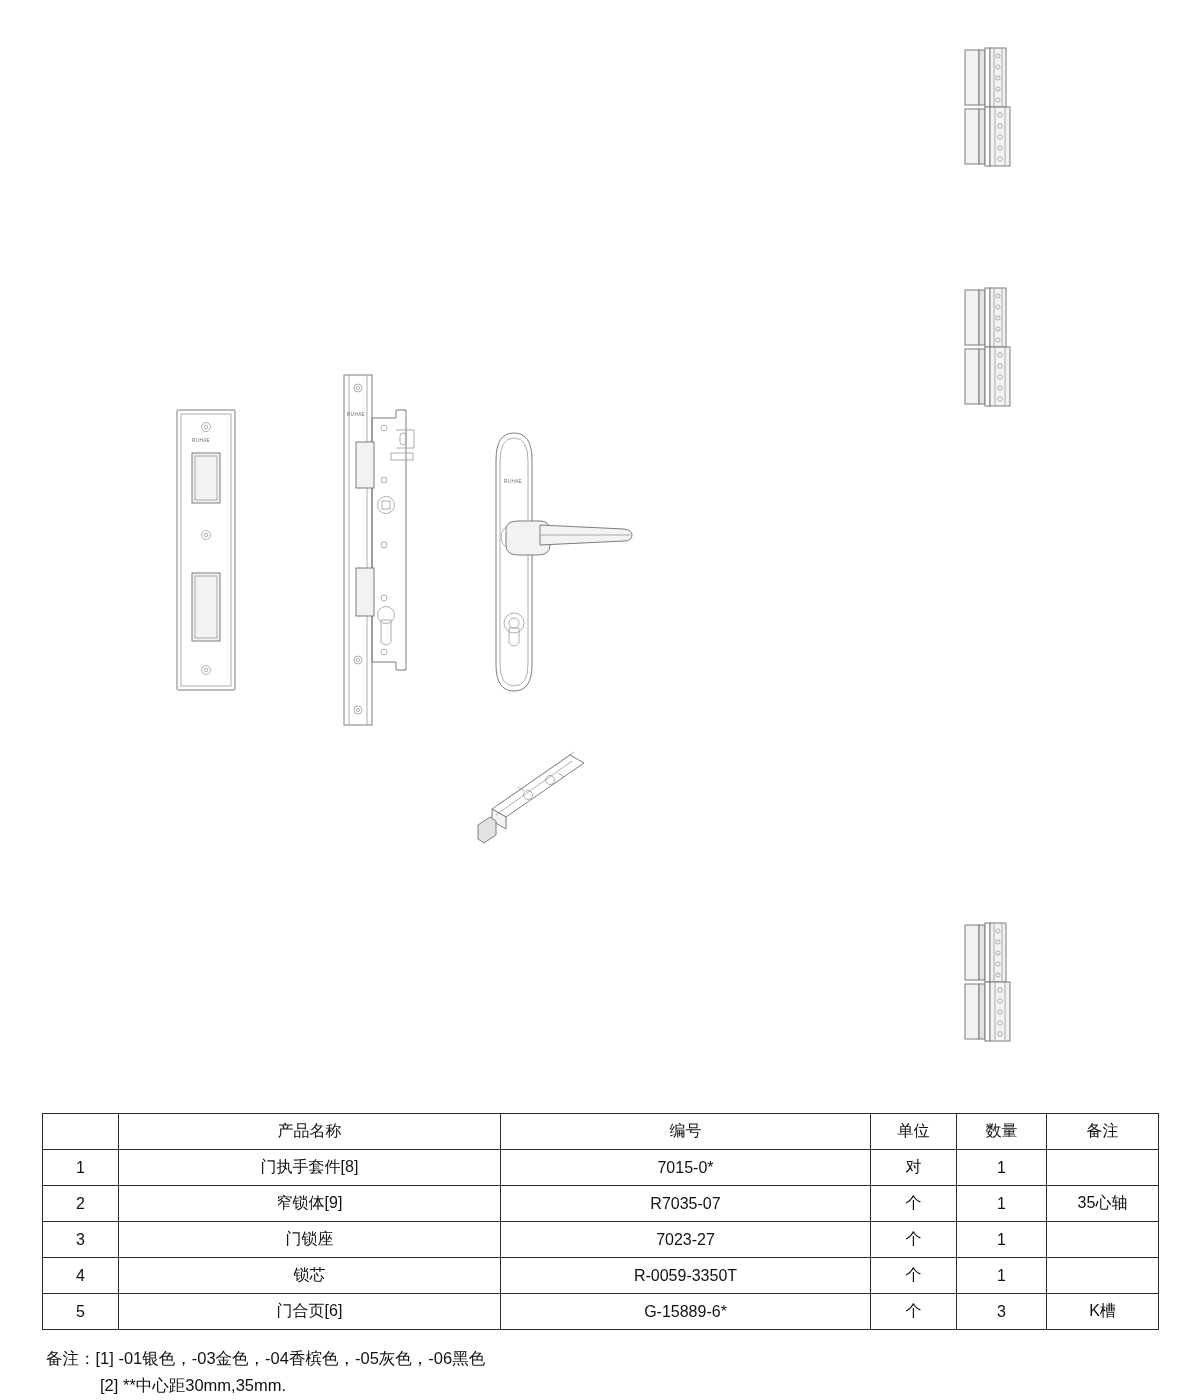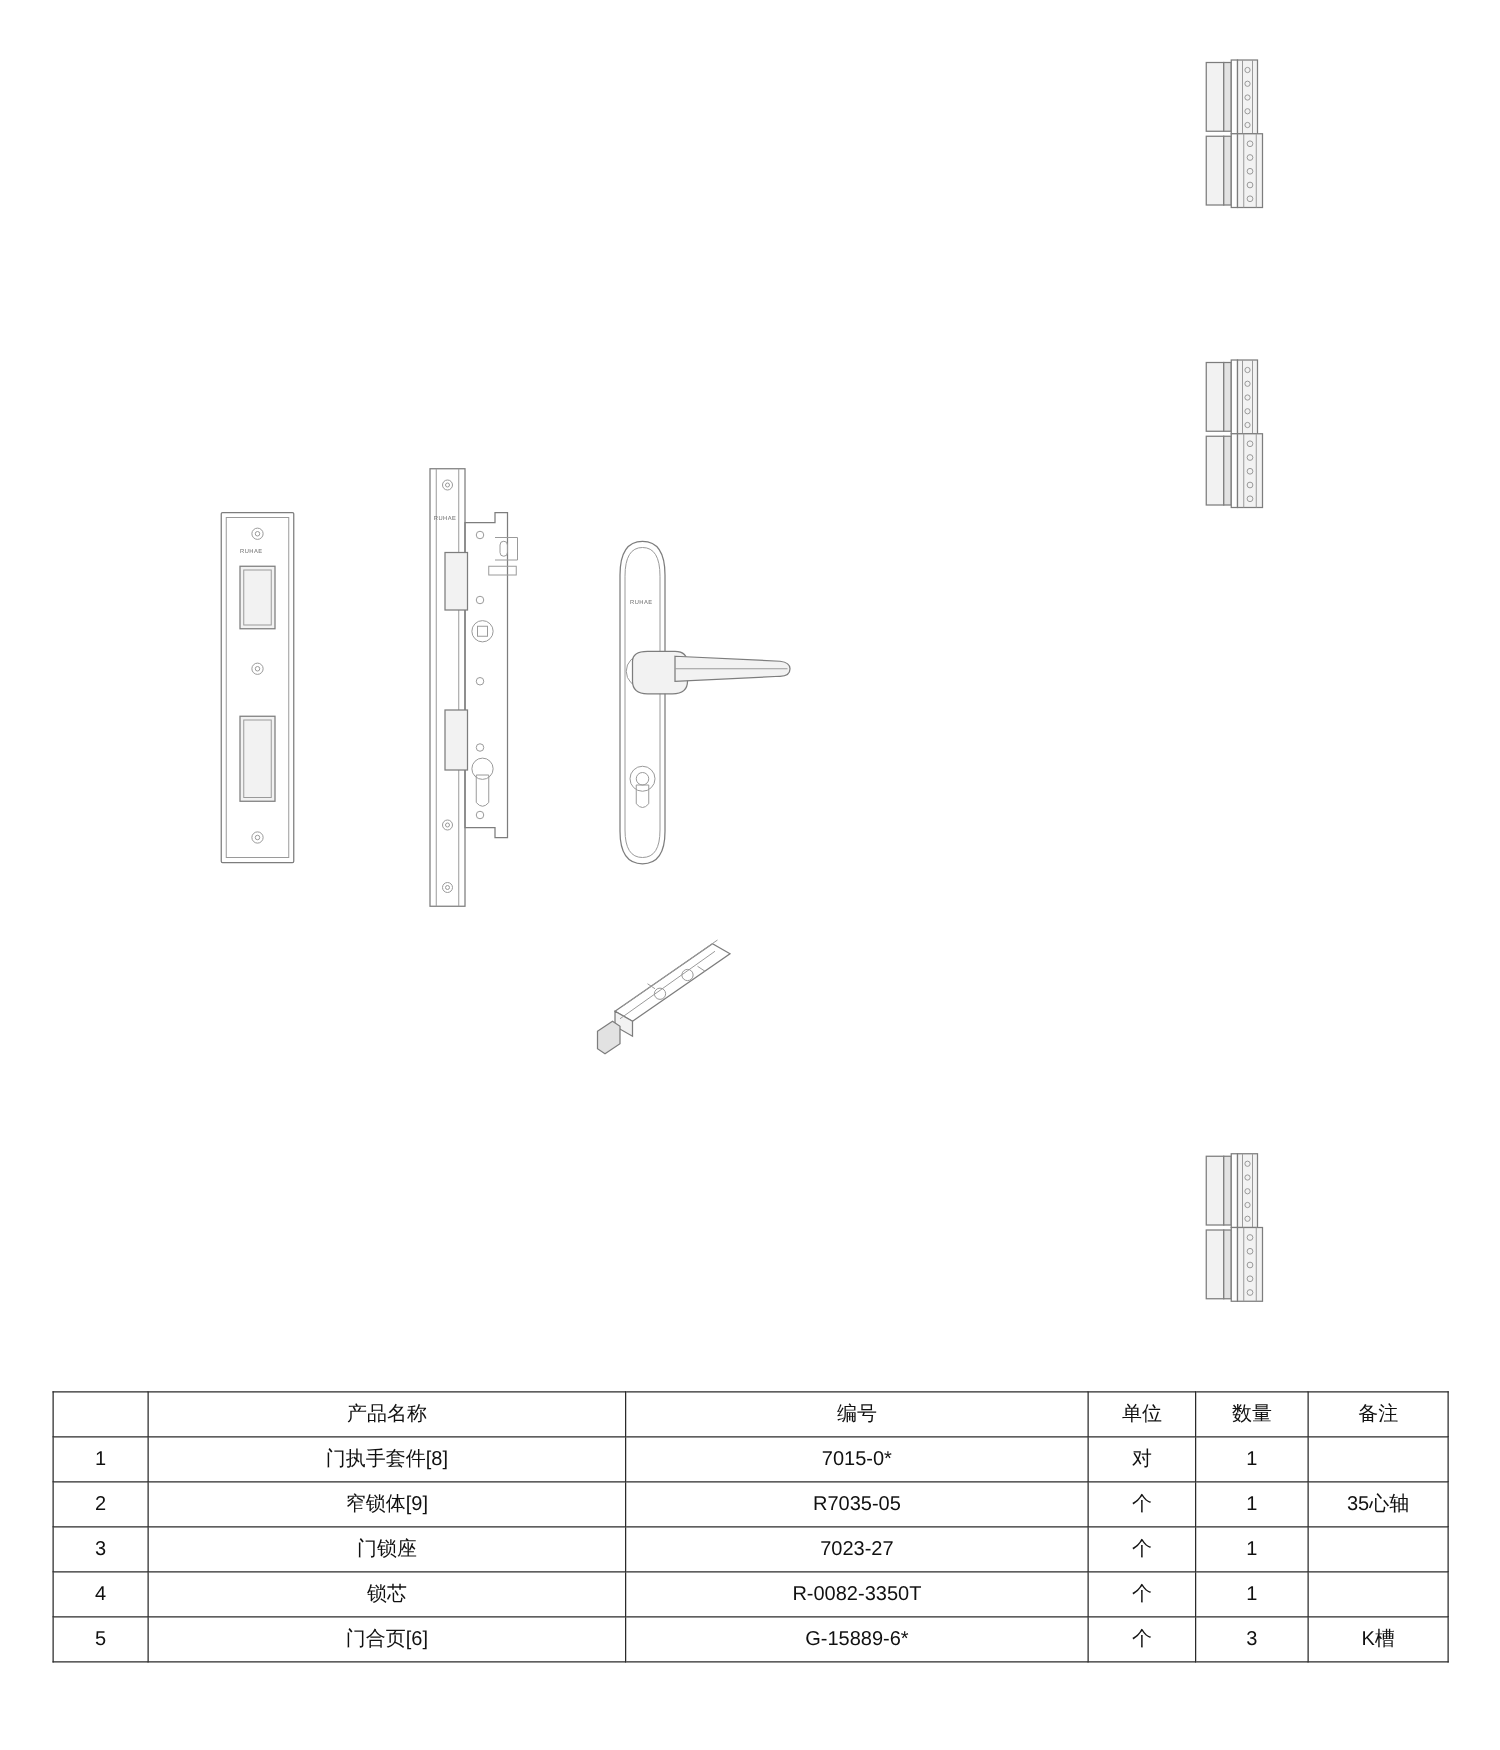--- a/index.html
+++ b/index.html
@@ -311,47 +311,51 @@
           <td>1</td>
           <td>门执手套件[8]</td>
           <td>7015-0*</td>
           <td>对</td>
           <td>1</td>
           <td class="remark-small"></td>
         </tr>
         <tr>
           <td>2</td>
           <td>窄锁体[9]</td>
-          <td>R7035-05</td>
+          <td>R7035-07</td>
           <td>个</td>
           <td>1</td>
           <td class="remark-small">35心轴</td>
         </tr>
         <tr>
           <td>3</td>
           <td>门锁座</td>
           <td>7023-27</td>
           <td>个</td>
           <td>1</td>
           <td class="remark-small"></td>
         </tr>
         <tr>
           <td>4</td>
           <td>锁芯</td>
-          <td>R-0082-3350T</td>
+          <td>R-0059-3350T</td>
           <td>个</td>
           <td>1</td>
           <td class="remark-small"></td>
         </tr>
         <tr>
           <td>5</td>
           <td>门合页[6]</td>
           <td>G-15889-6*</td>
           <td>个</td>
           <td>3</td>
           <td class="remark-small">K槽</td>
         </tr>
       </tbody>
     </table>
   </div>
 
+  <div class="notes">
+    <div>备注：[1] -01银色，-03金色，-04香槟色，-05灰色，-06黑色</div>
+    <div class="line2">[2] **中心距30mm,35mm.</div>
+  </div>
 
 </div>
 
 </body></html>

